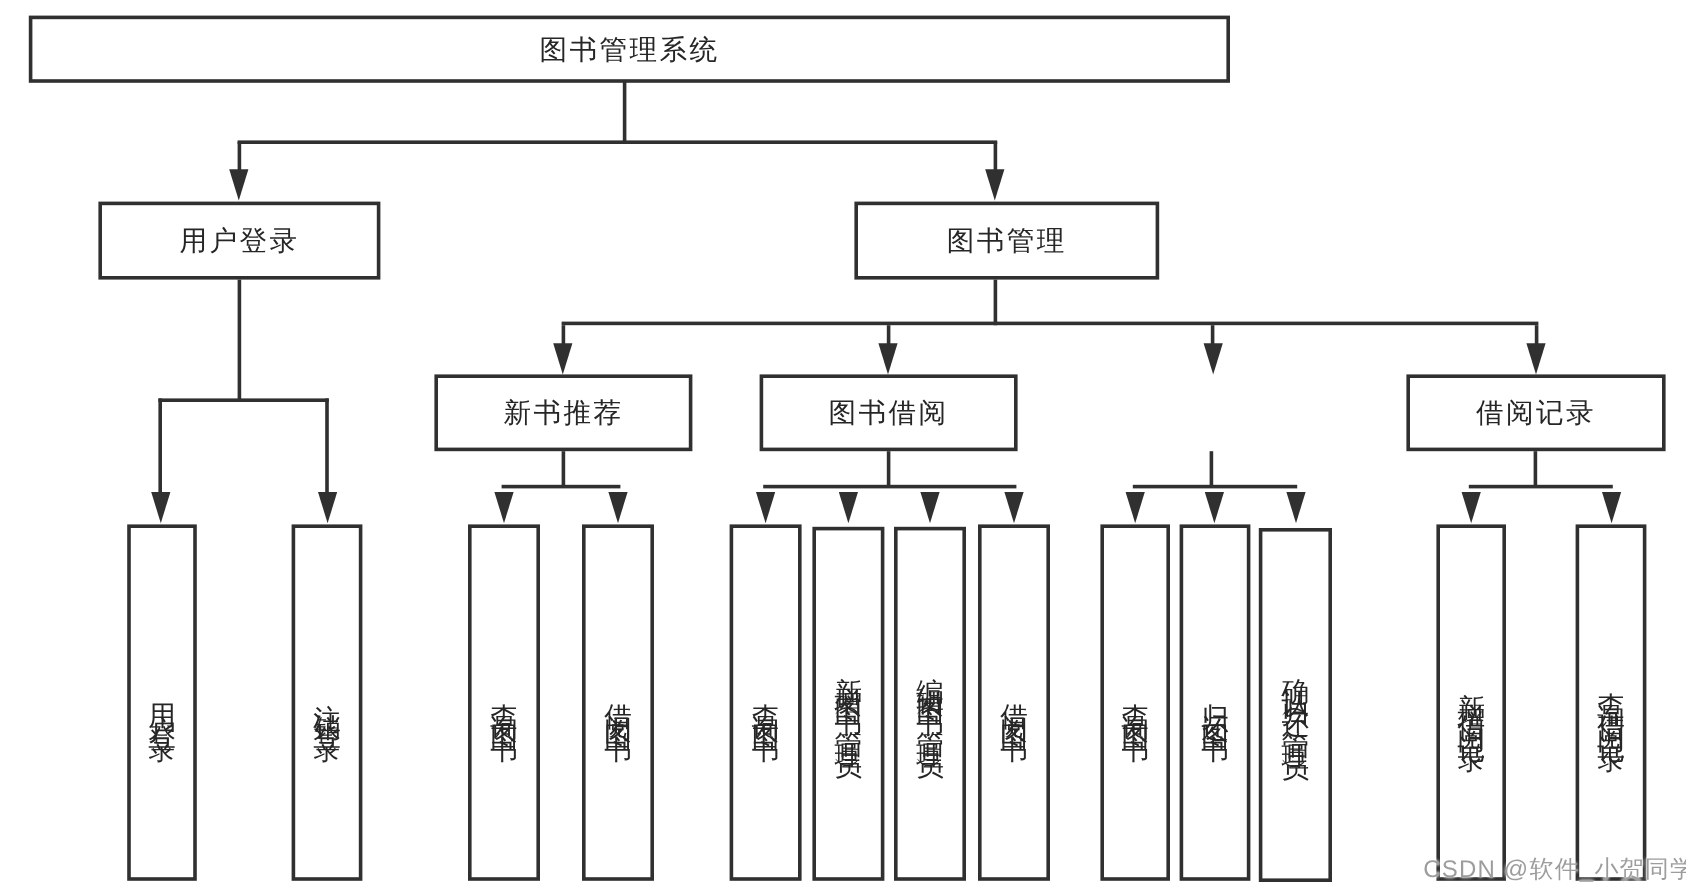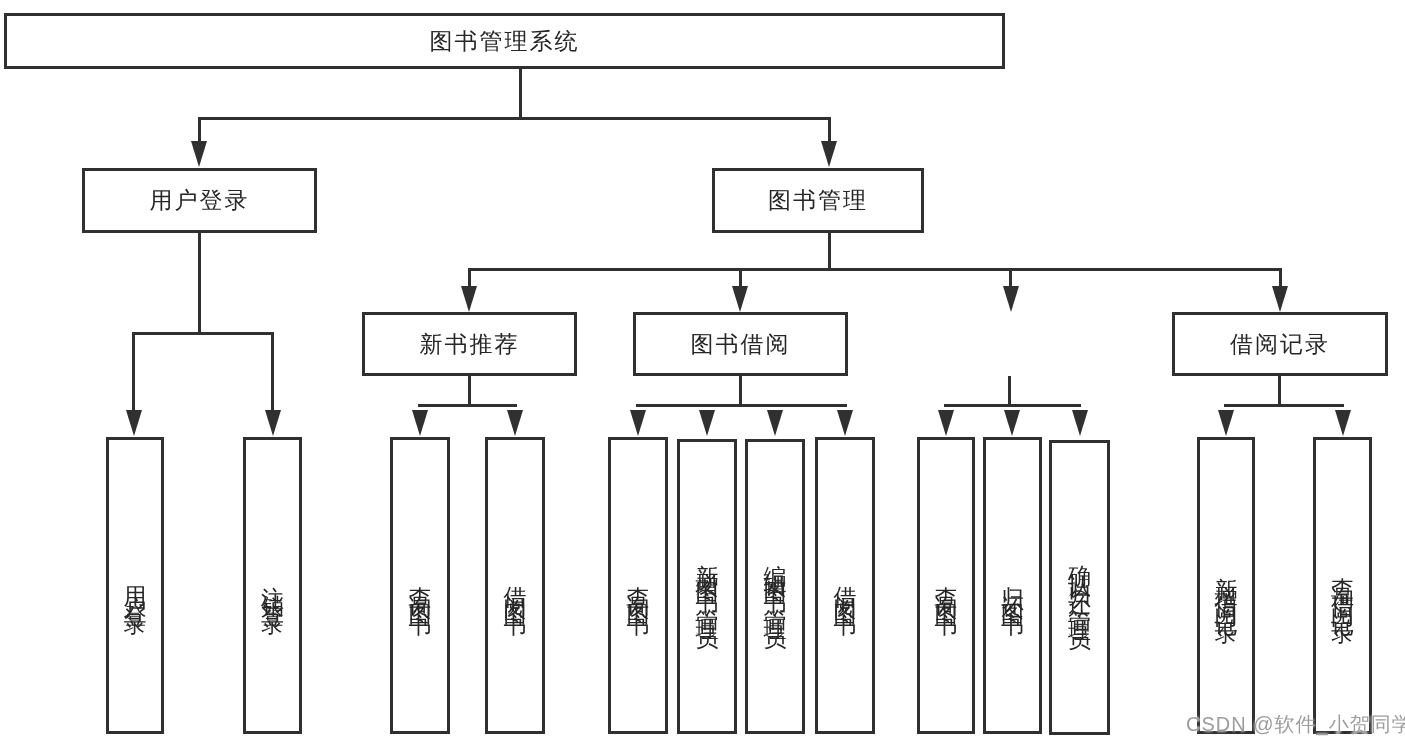--- a/index.html
+++ b/index.html
@@ -36,35 +36,35 @@
     position:absolute;left:1186px;top:711px;z-index:6;
     font-size:20px;color:#9d9d9d;letter-spacing:1px;white-space:nowrap;
     text-shadow:0 0 3px #ffffff,0 0 3px #ffffff;
   }
 </style>
 </head>
 <body>
 
 <div class="canvas">
 
-  <div class="box" style="left:4px;top:13px;width:1001px;height:56px;">
+  <div class="box" style="left:24px;top:13px;width:1001px;height:56px;">
     <span class="hlabel">图书管理系统</span>
   </div>
 
   <div class="vl" style="left:519px;top:68px;height:50px;"></div>
   <div class="hl" style="left:198px;top:117px;width:633px;"></div>
   <div class="vl" style="left:198px;top:118px;height:25px;"></div>
   <div class="arw" style="left:191px;top:141px;"></div>
   <div class="vl" style="left:828px;top:118px;height:25px;"></div>
   <div class="arw" style="left:821px;top:141px;"></div>
 
   <div class="box" style="left:82px;top:168px;width:235px;height:65px;">
     <span class="hlabel">用户登录</span>
   </div>
-  <div class="box" style="left:712px;top:168px;width:212px;height:65px;text-align:center;">
+  <div class="box" style="left:712px;top:168px;width:254px;height:65px;text-align:center;">
     <span class="hlabel">图书管理</span>
   </div>
 
   <div class="vl" style="left:198px;top:233px;height:102px;"></div>
   <div class="hl" style="left:132px;top:332px;width:142px;"></div>
   <div class="vl" style="left:132px;top:332px;height:79px;"></div>
   <div class="arw" style="left:126px;top:410px;"></div>
   <div class="vl" style="left:271px;top:332px;height:79px;"></div>
   <div class="arw" style="left:265px;top:410px;"></div>
 

